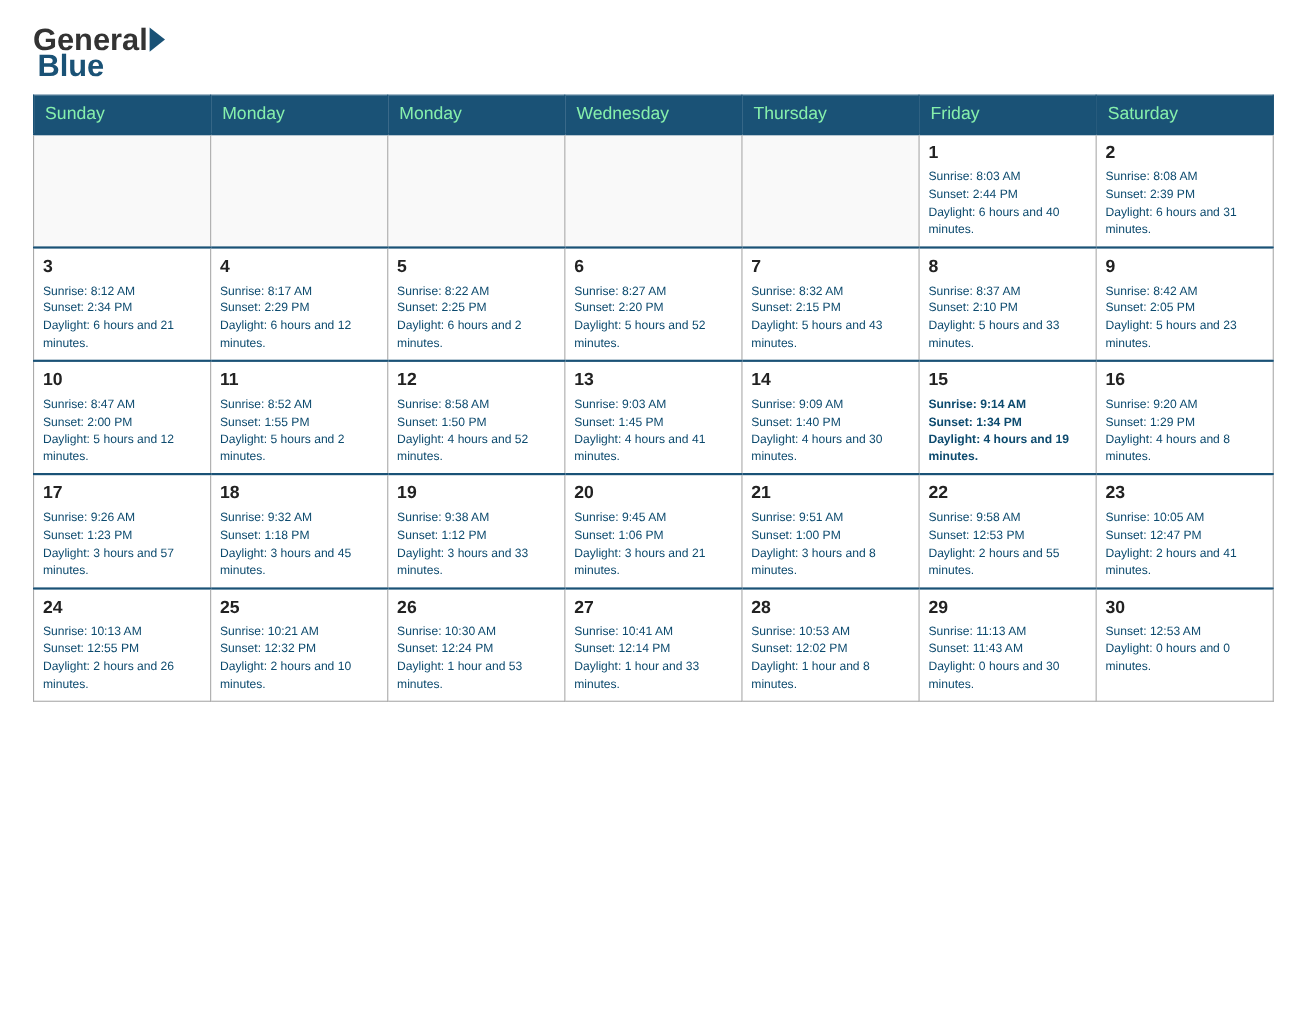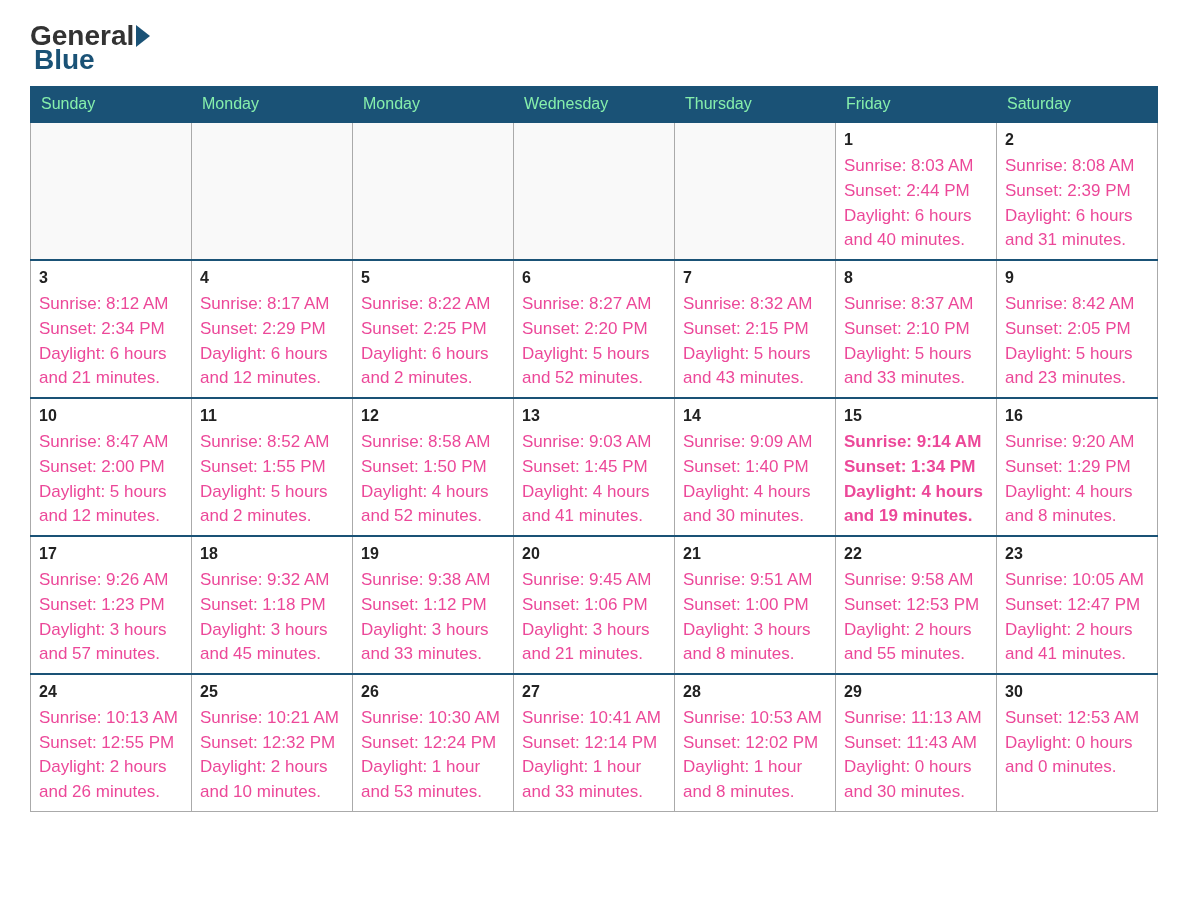--- a/index.html
+++ b/index.html
@@ -63,22 +63,22 @@
       background: #f9f9f9;
     }
     .day-number {
       font-size: 16px;
       font-weight: bold;
       color: #222;
       margin-bottom: 3px;
       display: block;
     }
     .day-info {
-      font-size: 17px;
-      color: #ec4899;
+      font-size: 11px;
+      color: #0c4a6e;
       line-height: 1.45;
     }
     .calendar tr td {
       border-top: 2px solid #1a5276;
     }
     .calendar tr td + td {
       border-left: 1px solid #ccc;
     }
   </style>
 </head>

